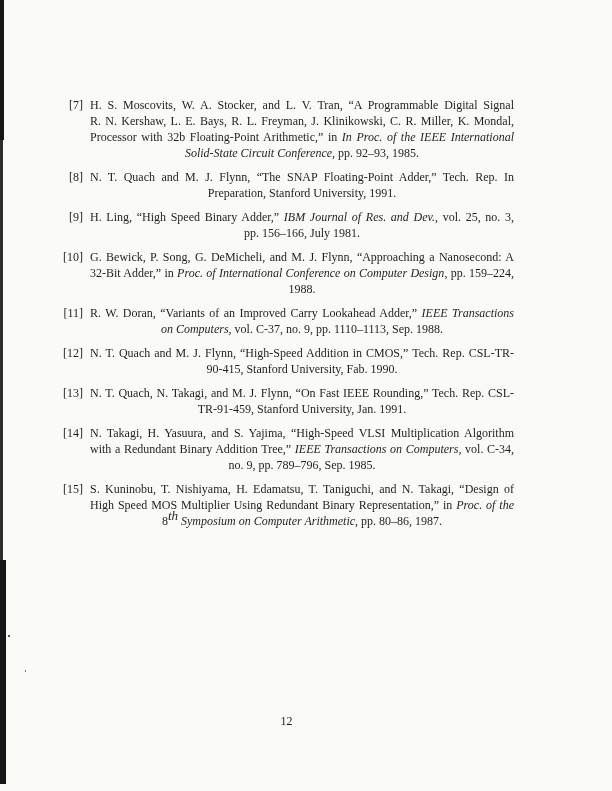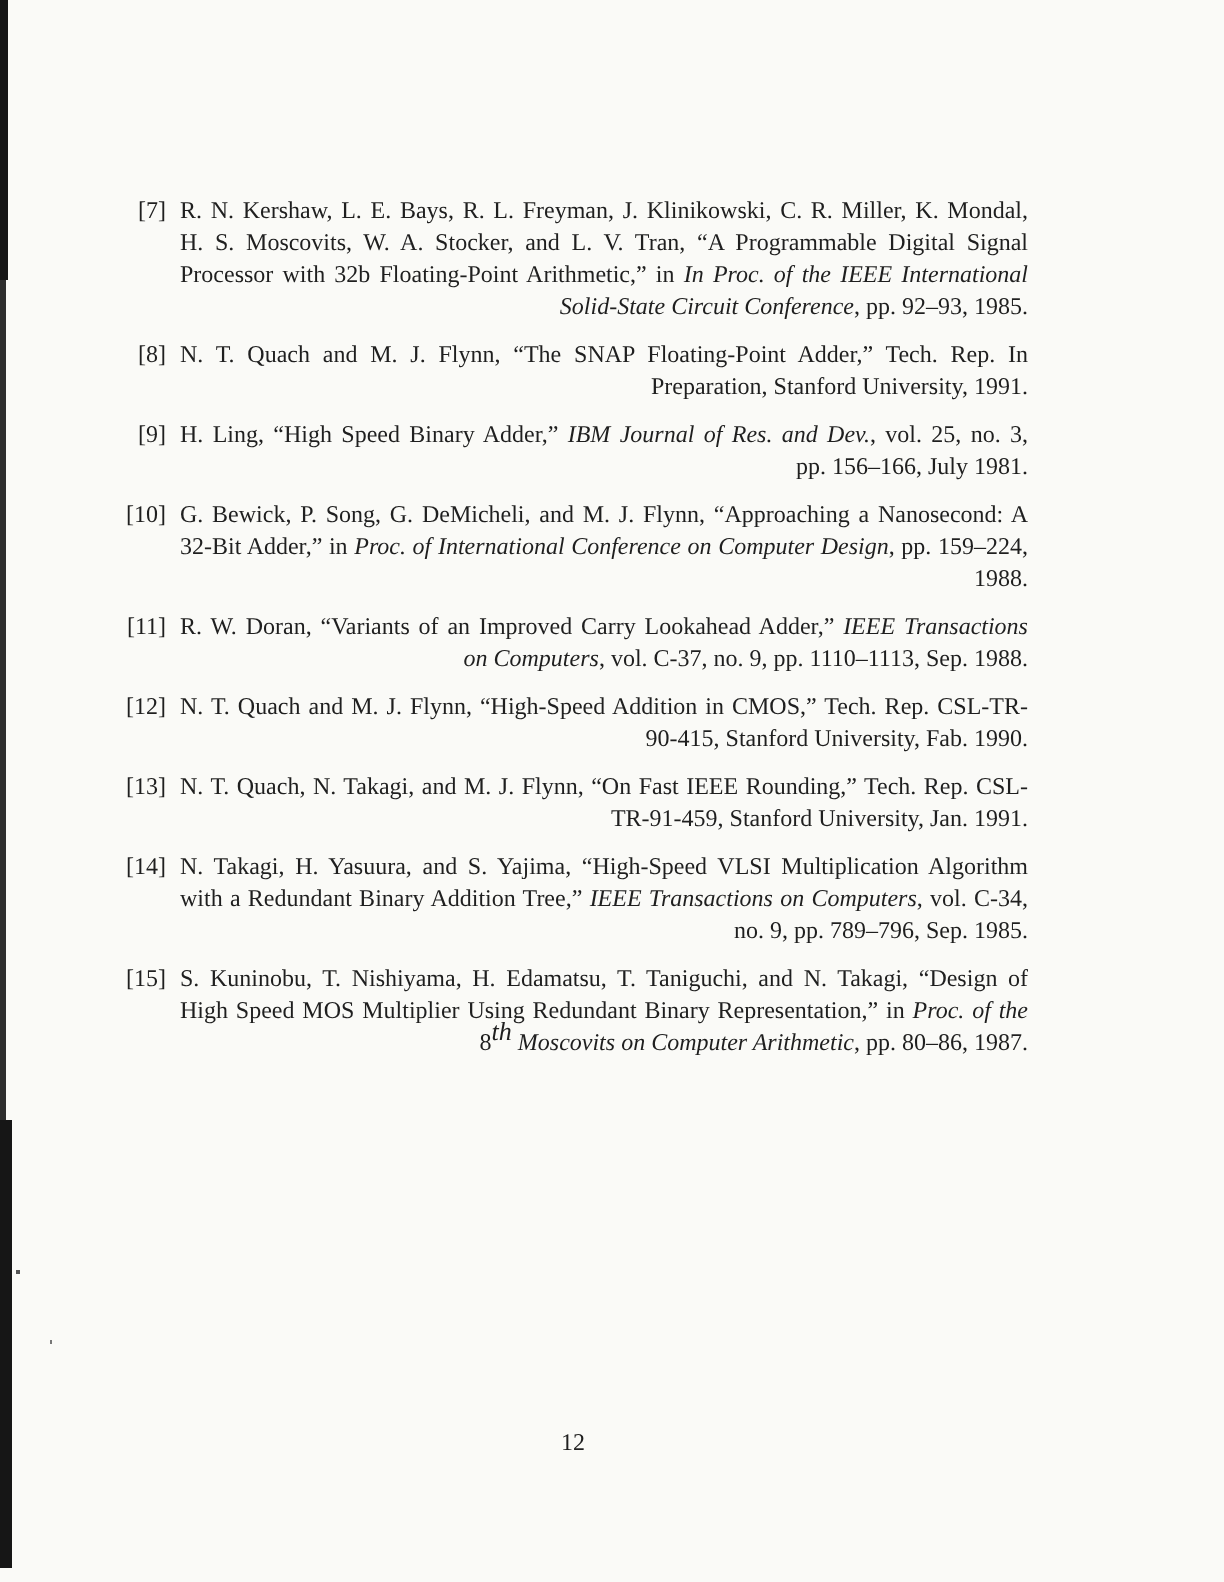--- a/index.html
+++ b/index.html
@@ -36,21 +36,21 @@
     display: flex;
     margin-bottom: 8px;
   }
   .ref-label {
     flex: none;
     width: 24px;
     text-align: right;
     margin-right: 7px;
   }
   .ref-body { width: 424px; }
-  .ref-line { text-align: right; }
+  .ref-line { text-align: center; }
   .ref-line.jfull { text-align: justify; text-align-last: justify; }
   .it { font-style: italic; margin-top: 19px; }
   sup.it { font-size: 13px; line-height: 0; vertical-align: super; }
 
   .page-number {
     position: absolute;
     left: 59px; top: 703px;
     width: 455px;
     text-align: center;
     margin-top: 10px;
@@ -63,22 +63,22 @@
   <div class="edge-line"></div>
   <div class="edge-top"></div>
   <div class="edge-bot"></div>
   <div class="speck-1"></div>
   <div class="speck-2"></div>
 
   <div class="ref-list">
       <div class="ref-item">
         <span class="ref-label">[7]</span>
         <div class="ref-body">
+          <div class="ref-line jfull"><span>H. S. Moscovits, W. A. Stocker, and L. V. Tran, “A Programmable Digital Signal</span></div>
           <div class="ref-line jfull"><span>R. N. Kershaw, L. E. Bays, R. L. Freyman, J. Klinikowski, C. R. Miller, K. Mondal,</span></div>
-          <div class="ref-line jfull"><span>H. S. Moscovits, W. A. Stocker, and L. V. Tran, “A Programmable Digital Signal</span></div>
           <div class="ref-line jfull"><span>Processor with 32b Floating-Point Arithmetic,” in </span><span class="it">In Proc. of the IEEE International</span></div>
           <div class="ref-line"><span class="it">Solid-State Circuit Conference</span><span>, pp. 92–93, 1985.</span></div>
         </div>
       </div>
       <div class="ref-item">
         <span class="ref-label">[8]</span>
         <div class="ref-body">
           <div class="ref-line jfull"><span>N. T. Quach and M. J. Flynn, “The SNAP Floating-Point Adder,” Tech. Rep. In</span></div>
           <div class="ref-line"><span>Preparation, Stanford University, 1991.</span></div>
         </div>
@@ -125,19 +125,19 @@
           <div class="ref-line jfull"><span>N. Takagi, H. Yasuura, and S. Yajima, “High-Speed VLSI Multiplication Algorithm</span></div>
           <div class="ref-line jfull"><span>with a Redundant Binary Addition Tree,” </span><span class="it">IEEE Transactions on Computers</span><span>, vol. C-34,</span></div>
           <div class="ref-line"><span>no. 9, pp. 789–796, Sep. 1985.</span></div>
         </div>
       </div>
       <div class="ref-item">
         <span class="ref-label">[15]</span>
         <div class="ref-body">
           <div class="ref-line jfull"><span>S. Kuninobu, T. Nishiyama, H. Edamatsu, T. Taniguchi, and N. Takagi, “Design of</span></div>
           <div class="ref-line jfull"><span>High Speed MOS Multiplier Using Redundant Binary Representation,” in </span><span class="it">Proc. of the</span></div>
-          <div class="ref-line"><span>8</span><sup class="it">th</sup><span class="it"> Moscovits on Computer Arithmetic</span><span>, pp. 80–86, 1987.</span></div>
+          <div class="ref-line"><span>8</span><sup class="it">th</sup><span class="it"> Symposium on Computer Arithmetic</span><span>, pp. 80–86, 1987.</span></div>
         </div>
       </div>
     </div>
 
   <div class="page-number">12</div>
 </div>
 
 </body></html>

